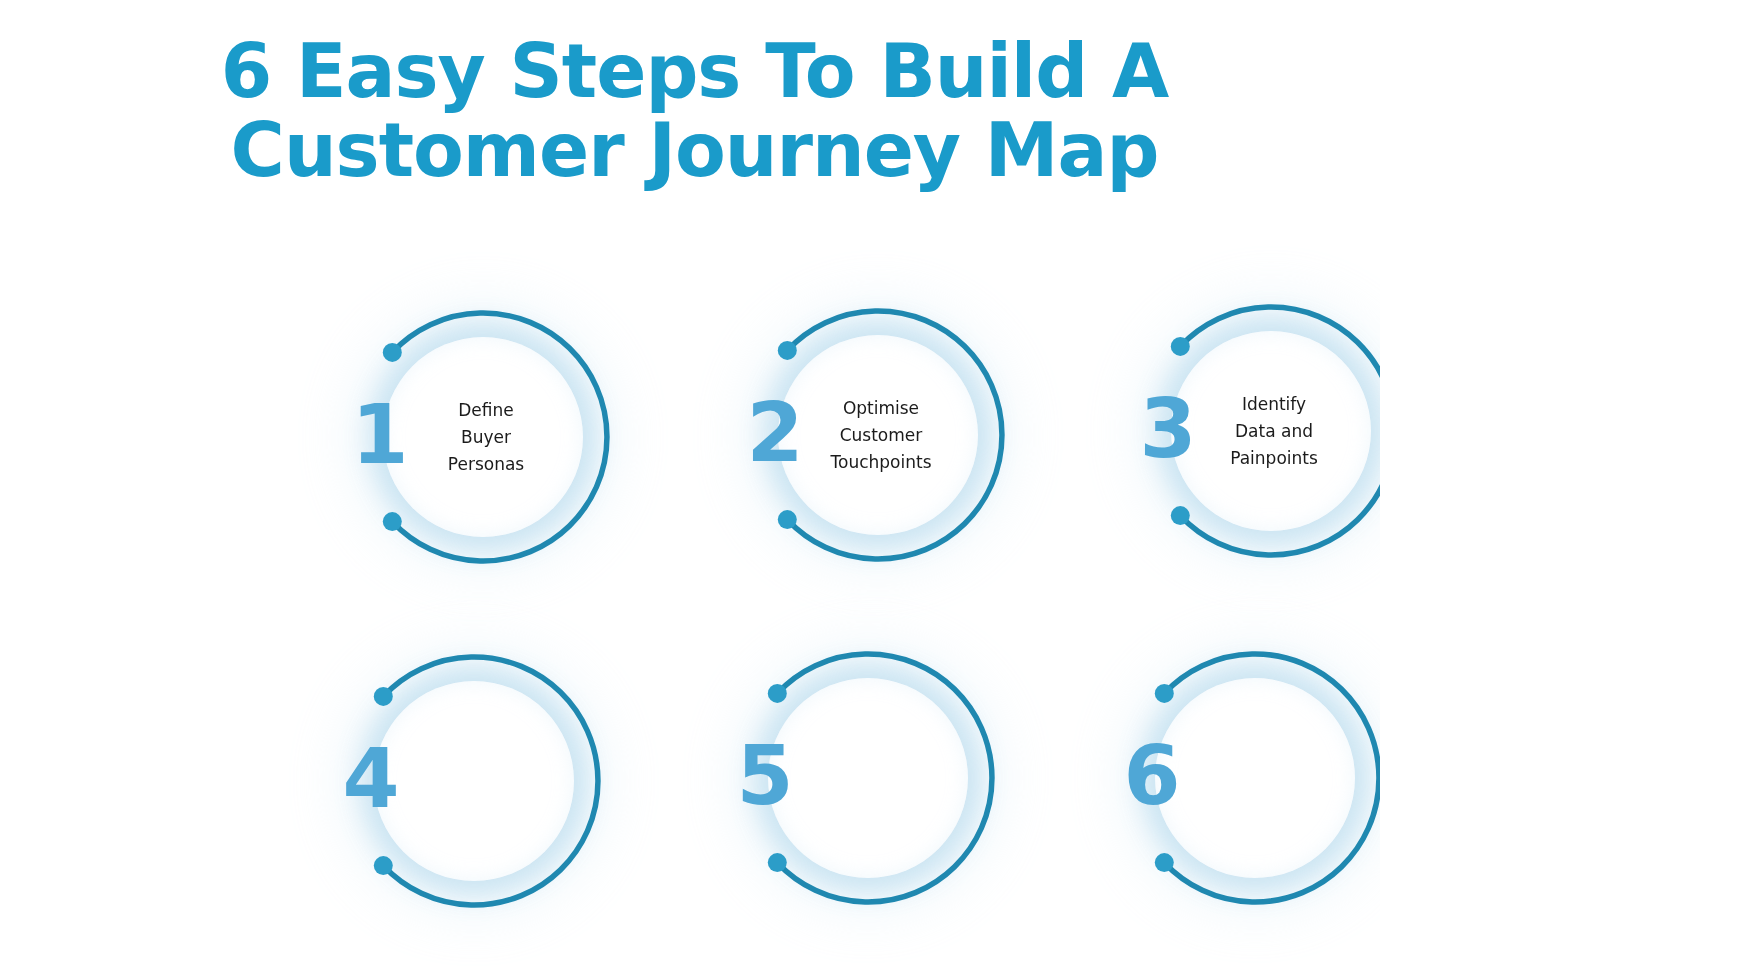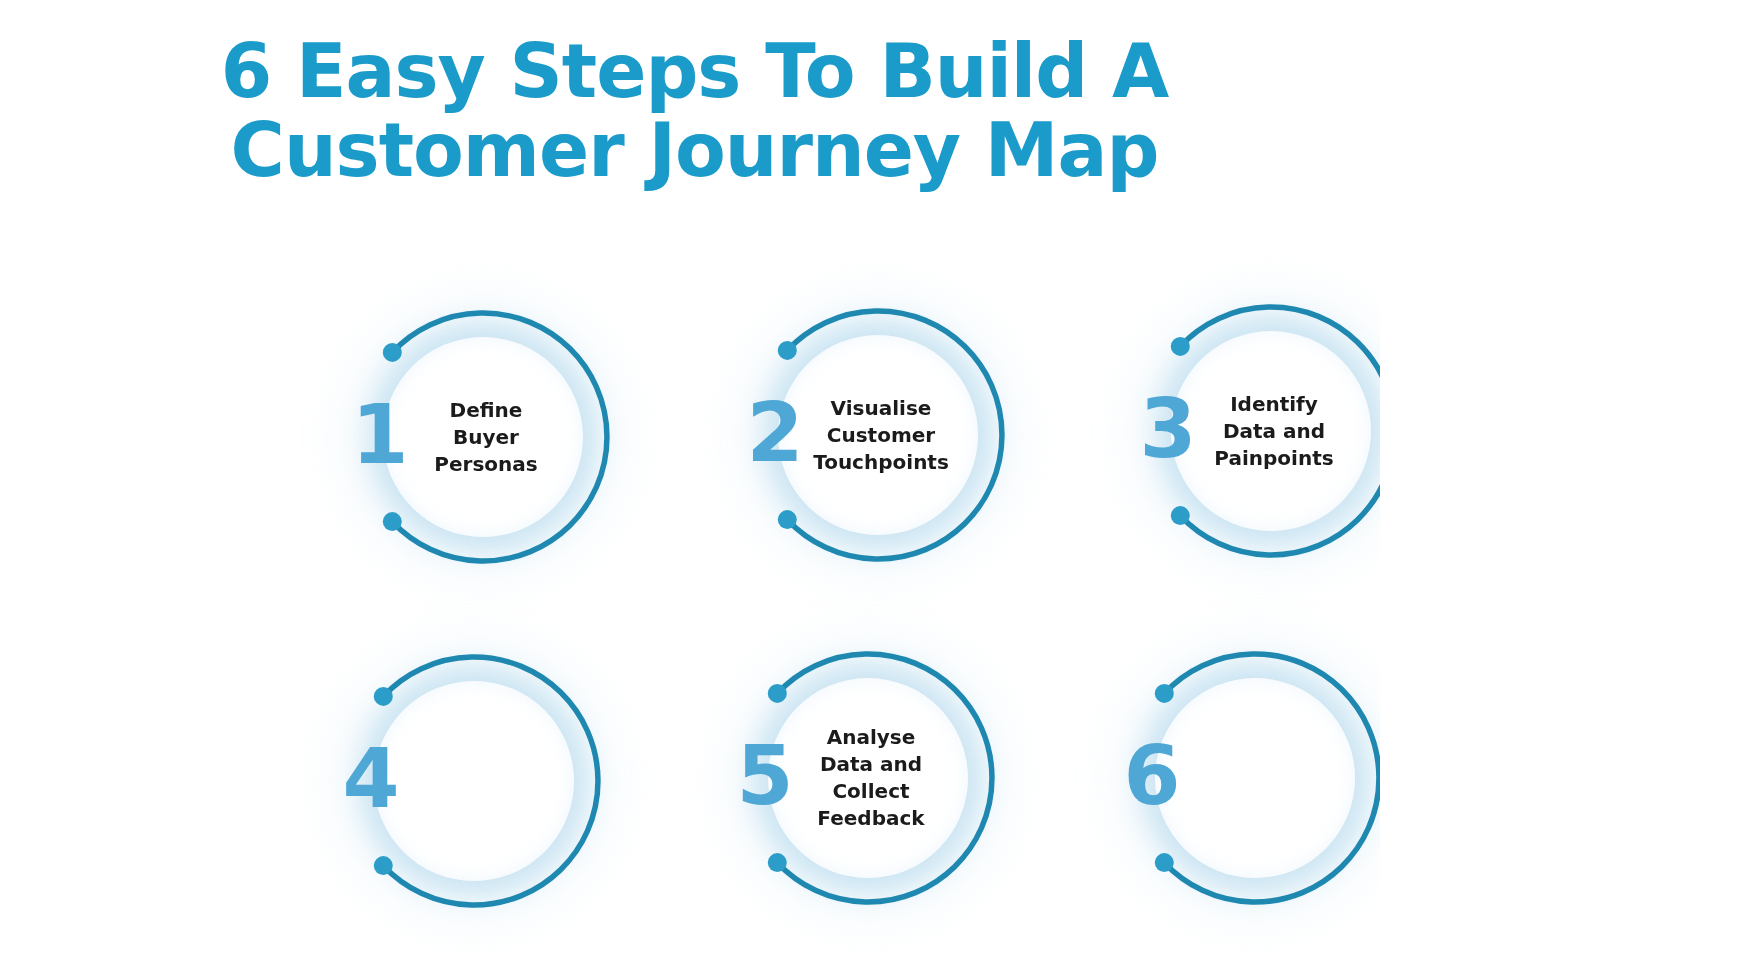--- a/index.html
+++ b/index.html
@@ -49,23 +49,23 @@
     font-weight:700;
     line-height:1;
     z-index:3;
   }
   .step-label{
     position:absolute;left:153px;top:150px;
     transform:translate(-50%,-50%);
     width:200px;
     text-align:center;
     color:#1b1b1b;
-    font-size:20px;
+    font-size:17px;
     line-height:27px;
-    font-weight:700;
+    font-weight:400;
     white-space:pre-line;
     z-index:4;
   }
 </style>
 </head>
 <body>
 
 <div id="canvas">
 
   <div class="title">
@@ -87,21 +87,21 @@
   </div>
 
   <div class="step s2">
     <div class="halo"></div>
     <svg class="arc" viewBox="-150 -150 300 300">
       <path d="M -90.7 -84.6 A 124 124 0 1 1 -90.7 84.6" fill="none" stroke="#1F88B0" stroke-width="5.5"></path>
       <circle cx="-90.7" cy="-84.6" r="9.5" fill="#2C9DC8"></circle>
       <circle cx="-90.7" cy="84.6" r="9.5" fill="#2C9DC8"></circle>
     </svg>
     <div class="step-number">2</div>
-    <div class="step-label">Visualise
+    <div class="step-label">Optimise
 Customer
 Touchpoints</div>
   </div>
 
   <div class="step s3">
     <div class="halo"></div>
     <svg class="arc" viewBox="-150 -150 300 300">
       <path d="M -90.7 -84.6 A 124 124 0 1 1 -90.7 84.6" fill="none" stroke="#1F88B0" stroke-width="5.5"></path>
       <circle cx="-90.7" cy="-84.6" r="9.5" fill="#2C9DC8"></circle>
       <circle cx="-90.7" cy="84.6" r="9.5" fill="#2C9DC8"></circle>
@@ -123,24 +123,20 @@
   </div>
 
   <div class="step s5">
     <div class="halo"></div>
     <svg class="arc" viewBox="-150 -150 300 300">
       <path d="M -90.7 -84.6 A 124 124 0 1 1 -90.7 84.6" fill="none" stroke="#1F88B0" stroke-width="5.5"></path>
       <circle cx="-90.7" cy="-84.6" r="9.5" fill="#2C9DC8"></circle>
       <circle cx="-90.7" cy="84.6" r="9.5" fill="#2C9DC8"></circle>
     </svg>
     <div class="step-number">5</div>
-    <div class="step-label">Analyse
-Data and
-Collect
-Feedback</div>
   </div>
 
   <div class="step s6">
     <div class="halo"></div>
     <svg class="arc" viewBox="-150 -150 300 300">
       <path d="M -90.7 -84.6 A 124 124 0 1 1 -90.7 84.6" fill="none" stroke="#1F88B0" stroke-width="5.5"></path>
       <circle cx="-90.7" cy="-84.6" r="9.5" fill="#2C9DC8"></circle>
       <circle cx="-90.7" cy="84.6" r="9.5" fill="#2C9DC8"></circle>
     </svg>
     <div class="step-number">6</div>

